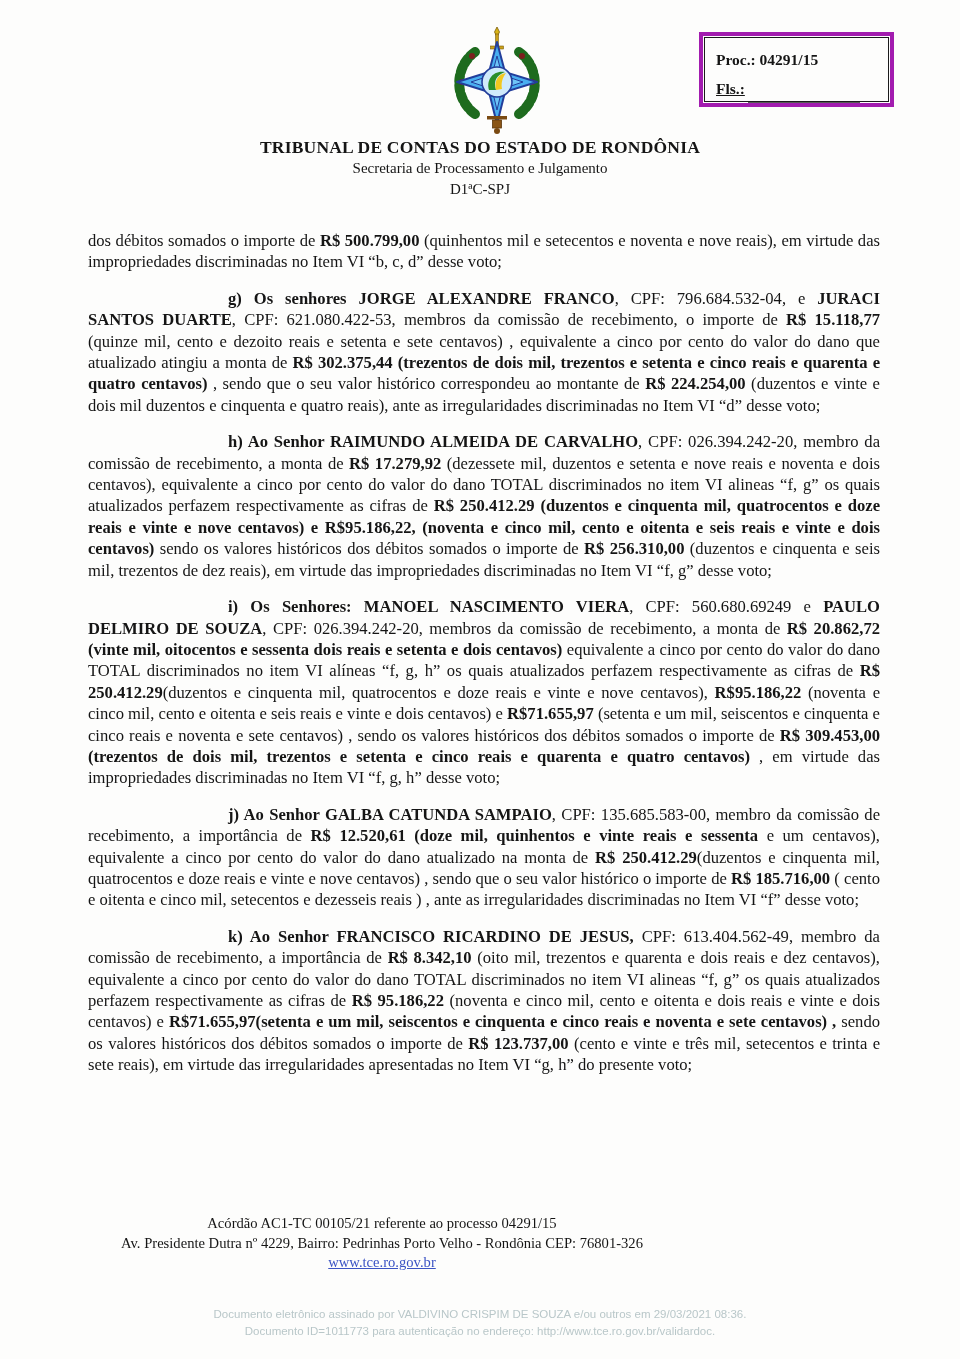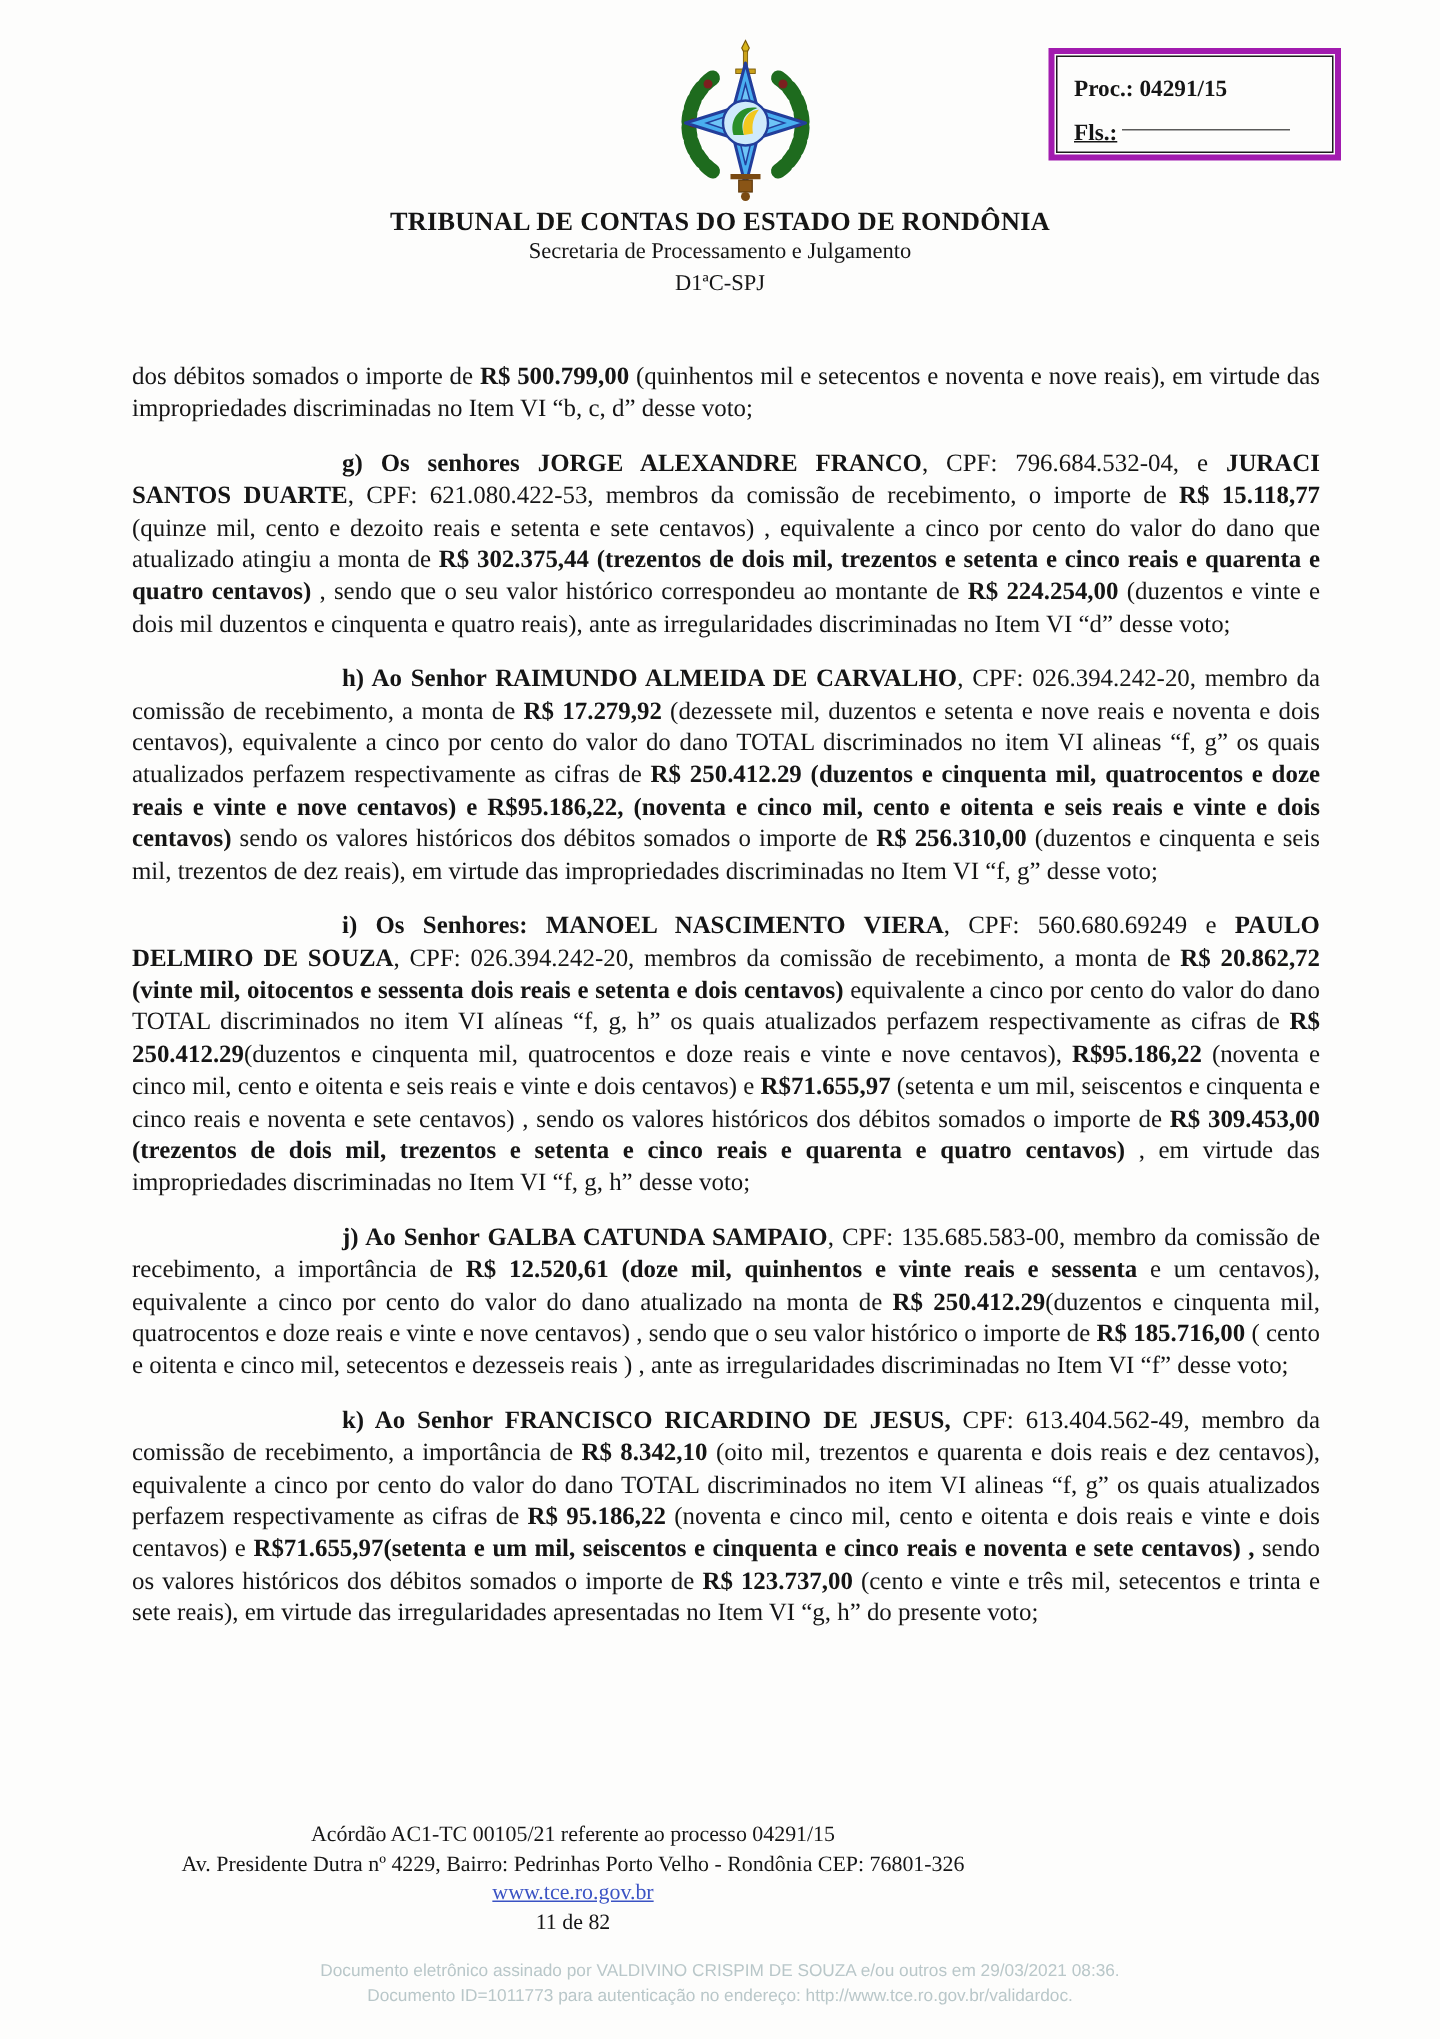--- a/index.html
+++ b/index.html
@@ -16,33 +16,33 @@
   }
   .proc-box {
     position:absolute; top:32px; left:699px; width:195px; height:75px;
     border:4px solid #a21caf;
   }
   .proc-box-inner {
     position:absolute; inset:1px; border:1px solid #1b1b1b;
     padding:7px 11px 0 11px;
     font-weight:bold; font-size:15.5px; line-height:29px;
   }
-  .fls-row { display:flex; align-items:flex-start;text-decoration:underline; }
+  .fls-row { display:flex; align-items:flex-end;text-decoration:underline; }
   .fls-line {
     display:inline-block; flex:0 0 auto; width:112px; height:13px;
     border-bottom:1.5px solid #5a5a5a; margin-left:3px;
   }
   .header-text {
     position:absolute; top:136px; left:0; width:960px; text-align:center;
   }
   .org   { font-weight:bold; font-size:17.5px; line-height:22px; letter-spacing:.2px;text-align:center; }
   .dept  { font-size:15px; line-height:21px; }
   .unit  { font-size:15px; line-height:20px; }
   .doc-body {
-    position:absolute; top:240px; left:88px; width:792px;
+    position:absolute; top:230px; left:88px; width:792px;
     font-size:16.6px; line-height:21.4px; text-align:justify;
   }
   .para { margin-bottom:15px; }
   .para.indent { text-indent:140px; }
   .b { font-weight:bold; }
   .footer {
     position:absolute; top:1214px; left:0; width:764px;
     text-align:center; font-size:14.6px; line-height:19.5px;
   }
   .footer-link { text-decoration:underline; cursor:pointer; }
@@ -104,19 +104,18 @@
     <p class="para indent"><span class="b">h) Ao Senhor RAIMUNDO ALMEIDA DE CARVALHO</span><span>, CPF: 026.394.242-20, membro da comissão de recebimento, a monta de </span><span class="b">R$ 17.279,92</span><span> (dezessete mil, duzentos e setenta e nove reais e noventa e dois centavos), equivalente a cinco por cento do valor do dano TOTAL discriminados no item VI alineas “f, g” os quais atualizados perfazem respectivamente as cifras de </span><span class="b">R$ 250.412.29 (duzentos e cinquenta mil, quatrocentos e doze reais e vinte e nove centavos) e R$95.186,22, (noventa e cinco mil, cento e oitenta e seis reais e vinte e dois centavos)</span><span> sendo os valores históricos dos débitos somados o importe de </span><span class="b">R$ 256.310,00</span><span> (duzentos e cinquenta e seis mil, trezentos de dez reais), em virtude das impropriedades discriminadas no Item VI “f, g” desse voto;</span></p>
     <p class="para indent"><span class="b">i) Os Senhores: MANOEL NASCIMENTO VIERA</span><span>, CPF: 560.680.69249 e </span><span class="b">PAULO DELMIRO DE SOUZA</span><span>, CPF: 026.394.242-20, membros da comissão de recebimento, a monta de </span><span class="b">R$ 20.862,72 (vinte mil, oitocentos e sessenta dois reais e setenta e dois centavos)</span><span> equivalente a cinco por cento do valor do dano TOTAL discriminados no item VI alíneas “f, g, h” os quais atualizados perfazem respectivamente as cifras de </span><span class="b">R$ 250.412.29</span><span>(duzentos e cinquenta mil, quatrocentos e doze reais e vinte e nove centavos), </span><span class="b">R$95.186,22</span><span> (noventa e cinco mil, cento e oitenta e seis reais e vinte e dois centavos) e </span><span class="b">R$71.655,97</span><span> (setenta e um mil, seiscentos e cinquenta e cinco reais e noventa e sete centavos) , sendo os valores históricos dos débitos somados o importe de </span><span class="b">R$ 309.453,00 (trezentos de dois mil, trezentos e setenta e cinco reais e quarenta e quatro centavos)</span><span> , em virtude das impropriedades discriminadas no Item VI “f, g, h” desse voto;</span></p>
     <p class="para indent"><span class="b">j) Ao Senhor GALBA CATUNDA SAMPAIO</span><span>, CPF: 135.685.583-00, membro da comissão de recebimento, a importância de </span><span class="b">R$ 12.520,61 (doze mil, quinhentos e vinte reais e sessenta</span><span> e um centavos), equivalente a cinco por cento do valor do dano atualizado na monta de </span><span class="b">R$ 250.412.29</span><span>(duzentos e cinquenta mil, quatrocentos e doze reais e vinte e nove centavos) , sendo que o seu valor histórico o importe de </span><span class="b">R$ 185.716,00</span><span> ( cento e oitenta e cinco mil, setecentos e dezesseis reais ) , ante as irregularidades discriminadas no Item VI “f” desse voto;</span></p>
     <p class="para indent"><span class="b">k) Ao Senhor FRANCISCO RICARDINO DE JESUS,</span><span> CPF: 613.404.562-49, membro da comissão de recebimento, a importância de </span><span class="b">R$ 8.342,10</span><span> (oito mil, trezentos e quarenta e dois reais e dez centavos), equivalente a cinco por cento do valor do dano TOTAL discriminados no item VI alineas “f, g” os quais atualizados perfazem respectivamente as cifras de </span><span class="b">R$ 95.186,22</span><span> (noventa e cinco mil, cento e oitenta e dois reais e vinte e dois centavos) e </span><span class="b">R$71.655,97(setenta e um mil, seiscentos e cinquenta e cinco reais e noventa e sete centavos) ,</span><span> sendo os valores históricos dos débitos somados o importe de </span><span class="b">R$ 123.737,00</span><span> (cento e vinte e três mil, setecentos e trinta e sete reais), em virtude das irregularidades apresentadas no Item VI “g, h” do presente voto;</span></p>
   </div>
 
 <div class="footer">
   <div>Acórdão AC1-TC 00105/21 referente ao processo 04291/15</div>
   <div>Av. Presidente Dutra nº 4229, Bairro: Pedrinhas Porto Velho - Rondônia CEP: 76801-326</div>
   <div><a class="footer-link" style="color: rgb(59, 83, 196);">www.tce.ro.gov.br</a></div>
-  <div>11 de 82</div>
 </div>
 
 <div class="watermark" style="color: rgb(185, 199, 201);">
   <div>Documento eletrônico assinado por VALDIVINO CRISPIM DE SOUZA e/ou outros em 29/03/2021 08:36.</div>
   <div>Documento ID=1011773 para autenticação no endereço: http://www.tce.ro.gov.br/validardoc.</div>
 </div>
 
 </body></html>

